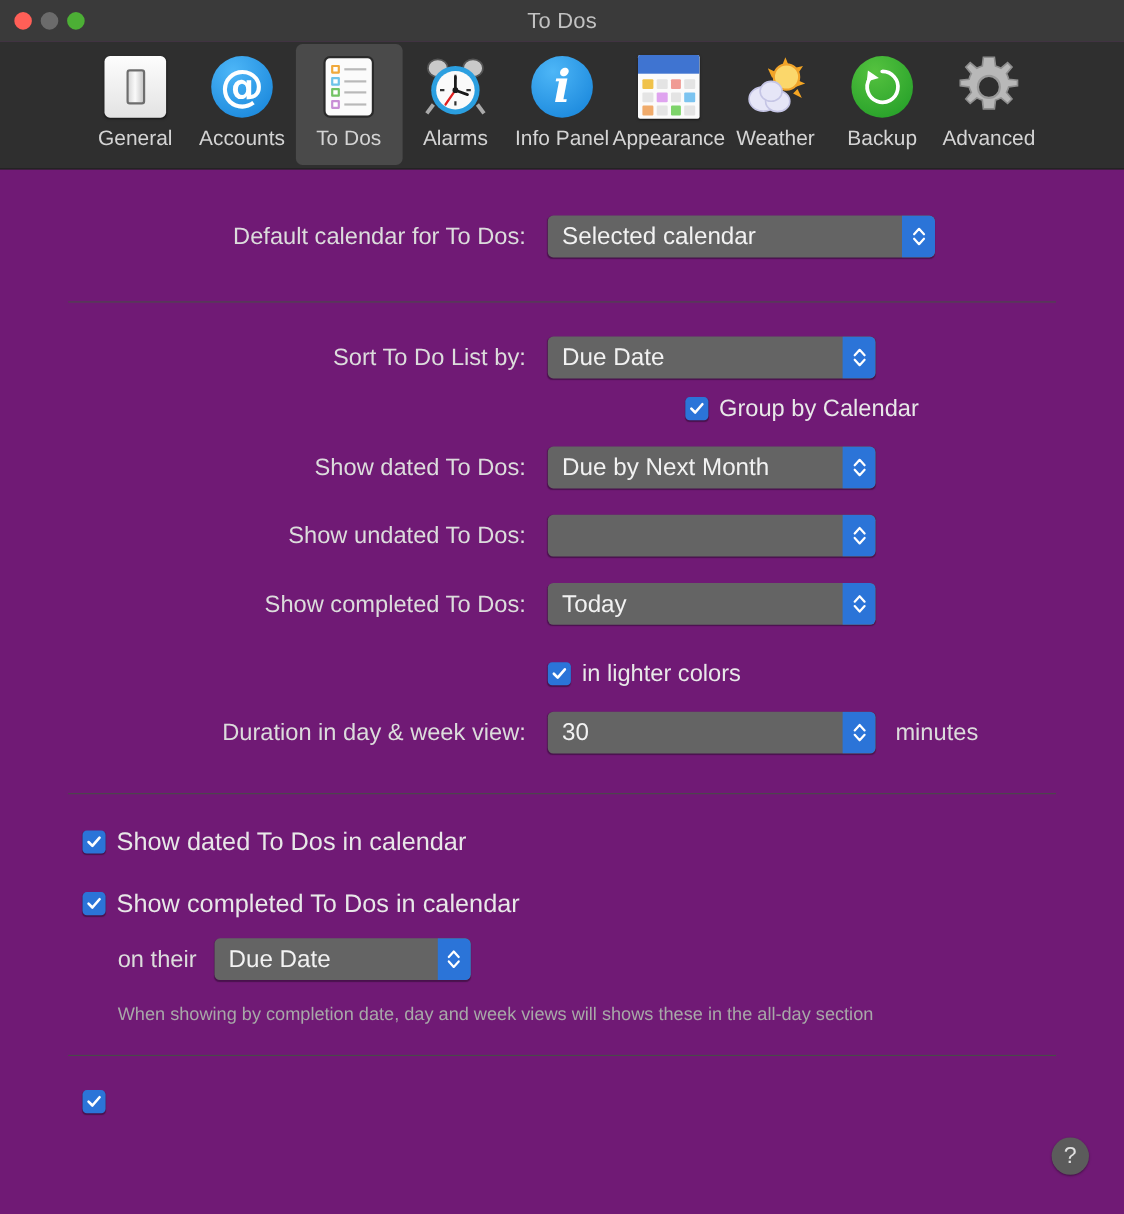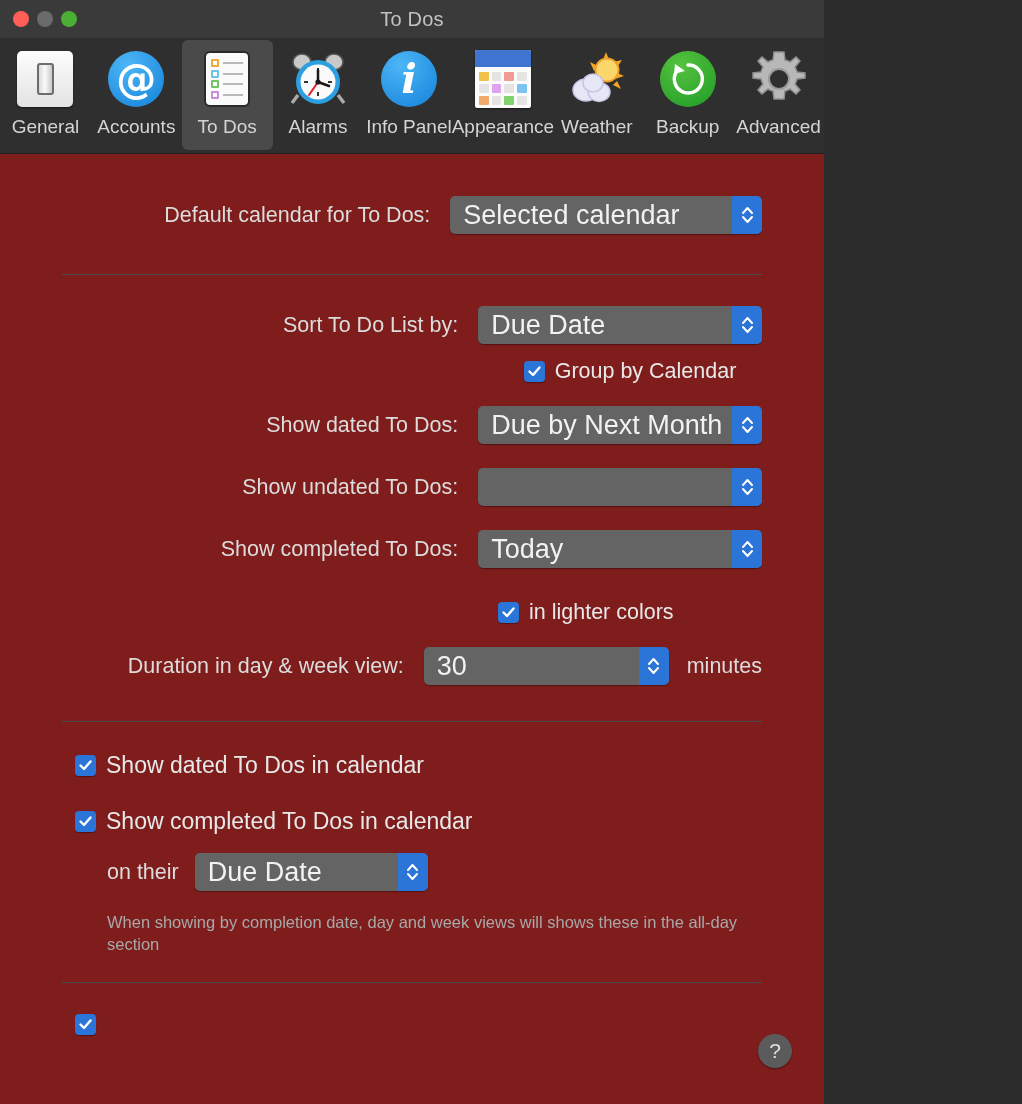--- a/index.html
+++ b/index.html
@@ -2,21 +2,21 @@
 <html><head>
 <meta charset="utf-8">
 <style>
   * { box-sizing: border-box; margin: 0; padding: 0; }
   html, body {
     width: 1022px; height: 1104px;
     background: #2c2c2c;
     font-family: "Liberation Sans", sans-serif;
     overflow: hidden;
   }
-  .window { width: 824px; height: 1104px; background: #7f1d1d; display: flex; flex-direction: column; }
+  .window { width: 1022px; height: 1104px; background: #701a75; display: flex; flex-direction: column; }
 
   
   .titlebar {
     height: 38px; background: #3a3a3a; position: relative;
     display: flex; align-items: center; flex: 0 0 38px;
   }
   .lights { position: absolute; left: 13px; top: 11px; display: flex; gap: 8px; }
   .light { width: 16px; height: 16px; border-radius: 50%; }
   .light.red { background: #ff5f57; }
   .light.yellow { background: #6b6b6b; }
@@ -92,21 +92,21 @@
   }
   .lblcol { width: 436px; text-align: right; padding-right: 20px; }
 
   
   .popup {
     height: 38px; background: #646464; border-radius: 5px;
     display: inline-flex; align-items: center; position: relative;
     box-shadow: 0 1px 1px rgba(0,0,0,.35); overflow: hidden;
   }
   .popup .val {
-    color: #f2f2f2; font-size: 27px; padding-left: 13px;
+    color: #f2f2f2; font-size: 22px; padding-left: 13px;
     white-space: nowrap; flex: 1;
   }
   .popup .chev {
     position: absolute; right: 0; top: 0; bottom: 0; width: 30px;
     background: #2b74d8; display: flex; flex-direction: column;
     align-items: center; justify-content: center; gap: 2px;
     border-radius: 0 5px 5px 0;
   }
   .chev svg { display: block; }
 

